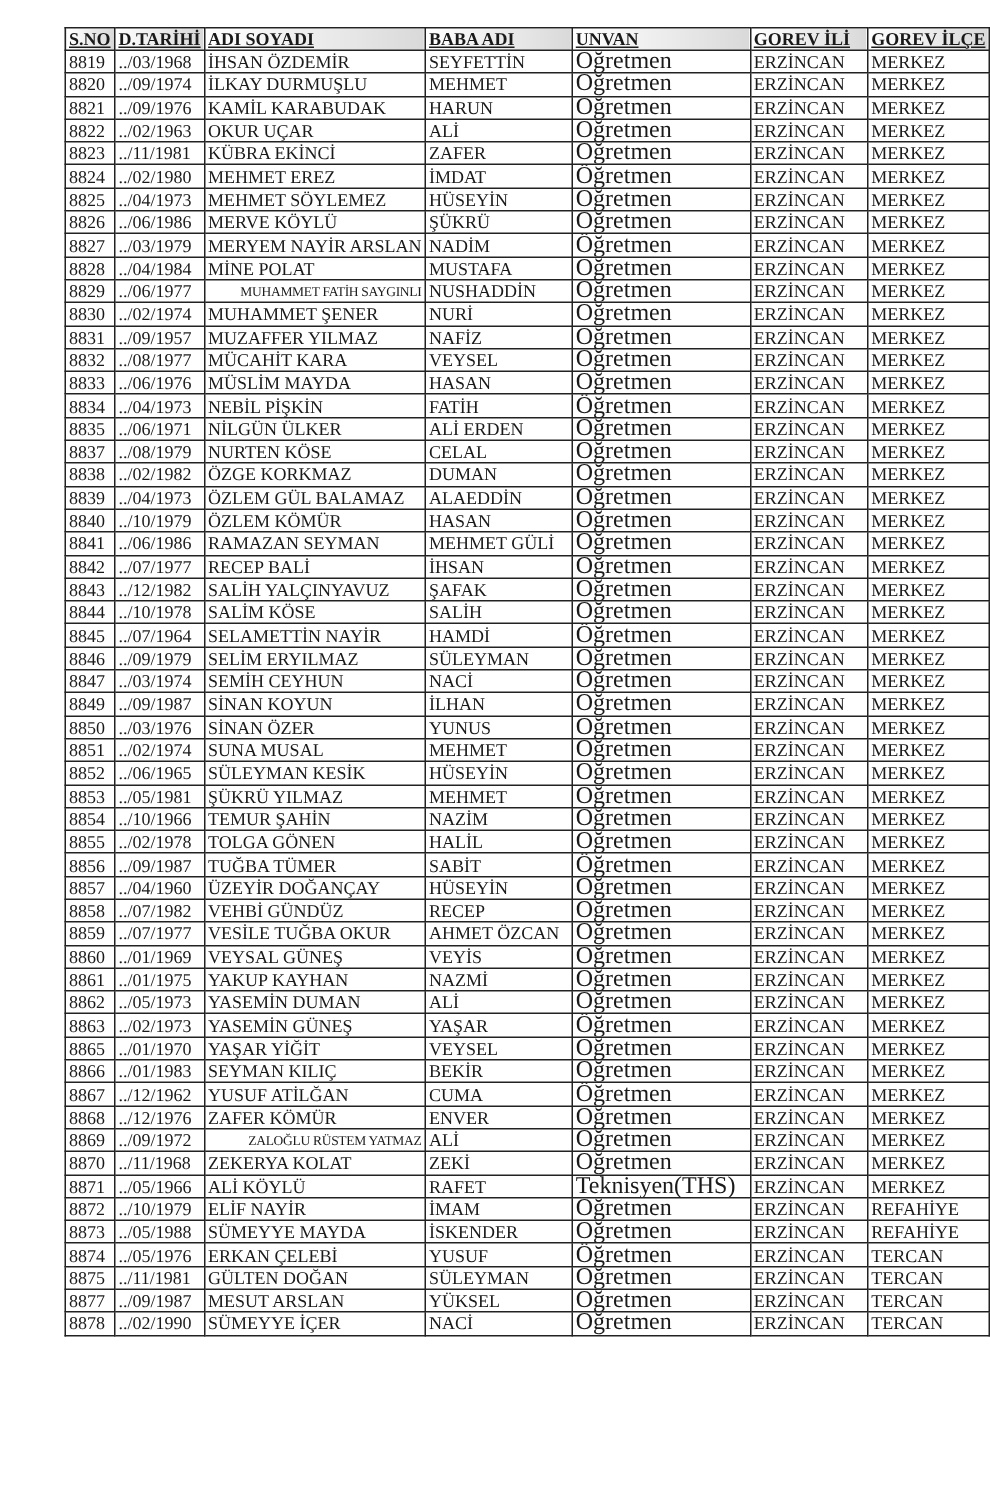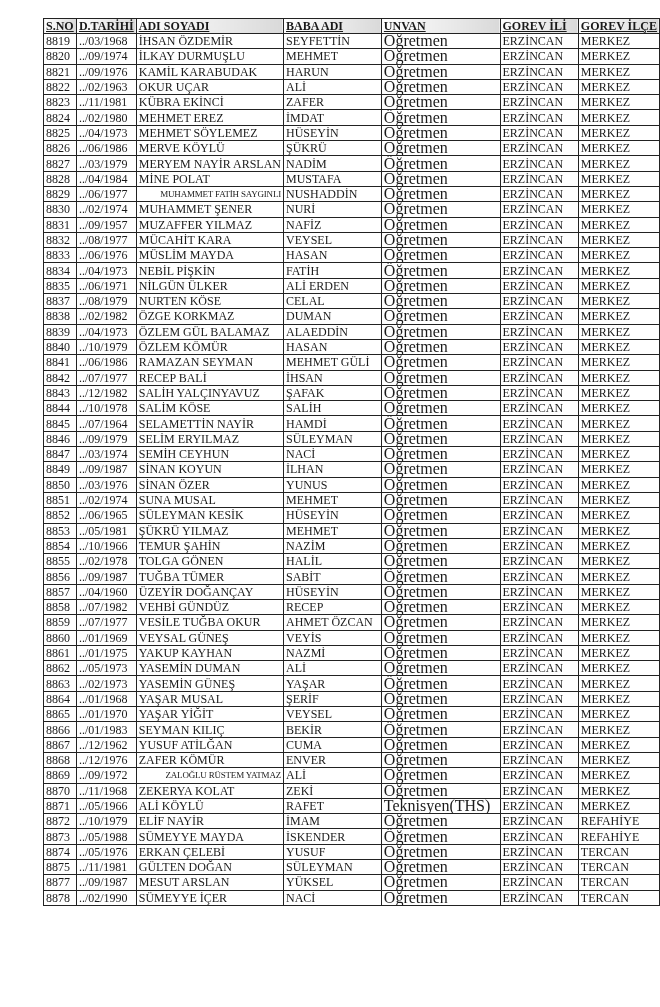--- a/index.html
+++ b/index.html
@@ -440,29 +440,20 @@
       <tr>
         <td class="no">8863</td>
         <td>../02/1973</td>
         <td>YASEMİN GÜNEŞ</td>
         <td>YAŞAR</td>
         <td class="unvan">Öğretmen</td>
         <td>ERZİNCAN</td>
         <td>MERKEZ</td>
       </tr>
       <tr>
-        <td class="no">8864</td>
-        <td>../01/1968</td>
-        <td>YAŞAR MUSAL</td>
-        <td>ŞERİF</td>
-        <td class="unvan">Öğretmen</td>
-        <td>ERZİNCAN</td>
-        <td>MERKEZ</td>
-      </tr>
-      <tr>
         <td class="no">8865</td>
         <td>../01/1970</td>
         <td>YAŞAR YİĞİT</td>
         <td>VEYSEL</td>
         <td class="unvan">Öğretmen</td>
         <td>ERZİNCAN</td>
         <td>MERKEZ</td>
       </tr>
       <tr>
         <td class="no">8866</td>

